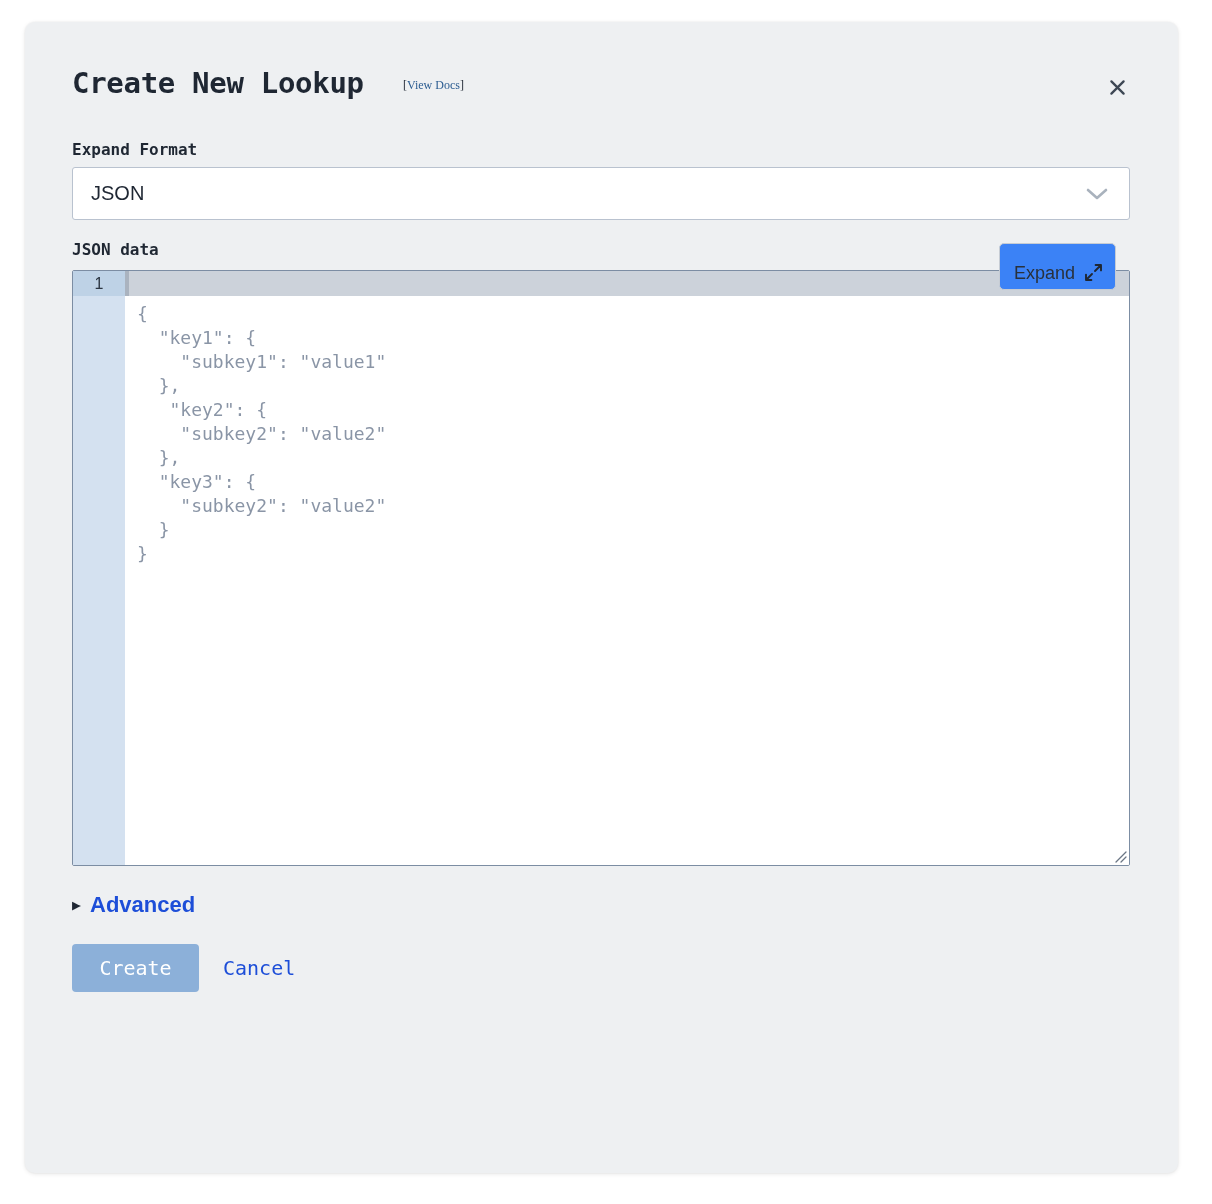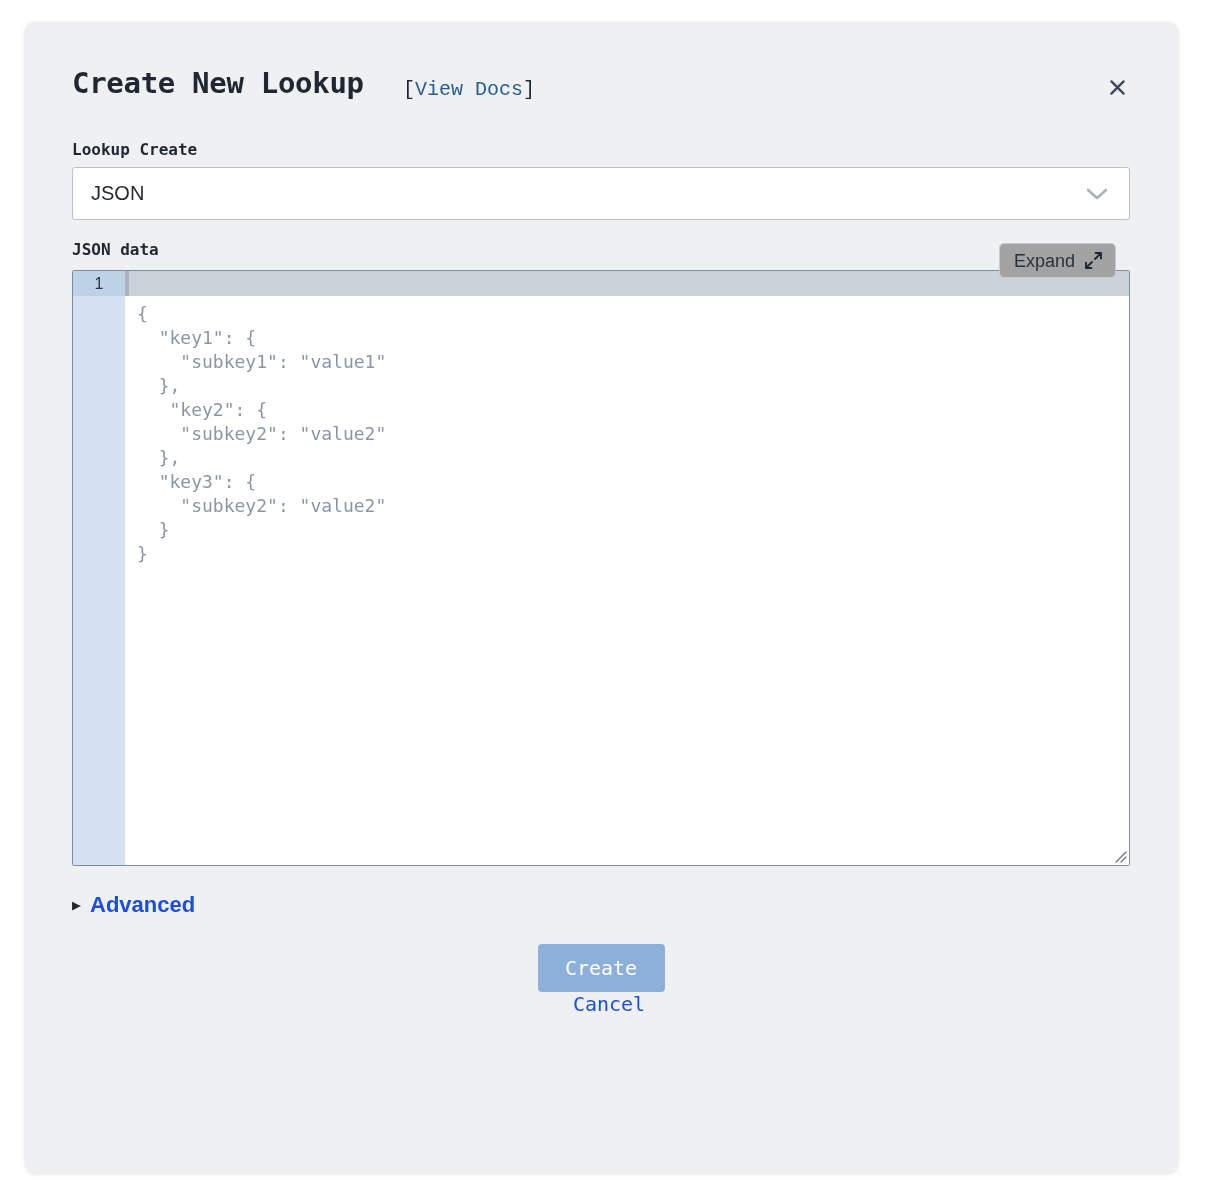--- a/index.html
+++ b/index.html
@@ -57,22 +57,22 @@
     font-size: 29px;
     font-weight: 700;
     letter-spacing: -0.3px;
     color: #1f2733;
     white-space: pre;
   }
   .docs-link {
     position: absolute;
     left: 331px;
     top: 16px;
-    font-family: Liberation Mono, monospace;
-    font-size: 20px;
+    font-family: Liberation Serif, serif;
+    font-size: 12px;
     color: #1f2733;
     white-space: pre;
     cursor: pointer;
   }
   .docs-link .docs-text {
     color: #2b5c91;
     text-decoration: none;
   }
   .close-button {
     position: absolute;
@@ -166,24 +166,24 @@
     width: 1058px;
   }
   .expand-button {
     position: absolute;
     right: 14px;
     top: -27px;
     z-index: 5;
     display: flex;
     align-items: center;
     gap: 9px;
-    background: #a3a3a3;
+    background: #3b82f6;
     border: 1px solid #c6ccd4;
     border-radius: 5px;
-    padding: 7px 12px 7px 14px;
+    padding: 19px 12px 7px 14px;
     font-family: "Liberation Sans", sans-serif;
     font-size: 18px;
     color: #29313b;
     cursor: pointer;
     line-height: 1;
   }
   .expand-icon { display: block; color: #1f2733; }
 
   .editor-frame {
     position: relative;
@@ -280,21 +280,20 @@
     font-size: 22px;
     font-weight: 700;
     color: #1d4ed8;
   }
 
   
   .actions-row {
     margin-top: 26px;
     display: flex;
     align-items: center;
-    flex-direction: column;
   }
   .btn-create {
     box-sizing: border-box;
     height: 48px;
     min-width: 127px;
     padding: 0 22px;
     background: #8cb0d9;
     border: none;
     border-radius: 4px;
     color: #ffffff;
@@ -333,21 +332,21 @@
           <svg width="19" height="19" viewBox="0 0 19 19" aria-hidden="true">
             <path d="M3.4 3.4 L15.6 15.6 M15.6 3.4 L3.4 15.6" stroke="currentColor" stroke-width="2.3" stroke-linecap="round"></path>
           </svg>
         </button>
       </div>
 
       <div class="field-block">
       </div>
 
       <div class="field-block" style="margin-top:22px;">
-        <div class="field-label">Lookup Create</div>
+        <div class="field-label">Expand Format</div>
         <div class="select-wrap">
           <div class="select-box">
             <span>JSON</span>
           </div>
           <svg class="select-chevron" width="26" height="16" viewBox="0 0 26 16" aria-hidden="true">
             <path d="M4 4 L13 12 L22 4" fill="none" stroke="currentColor" stroke-width="2.6" stroke-linecap="round" stroke-linejoin="round"></path>
           </svg>
         </div>
       </div>
 

